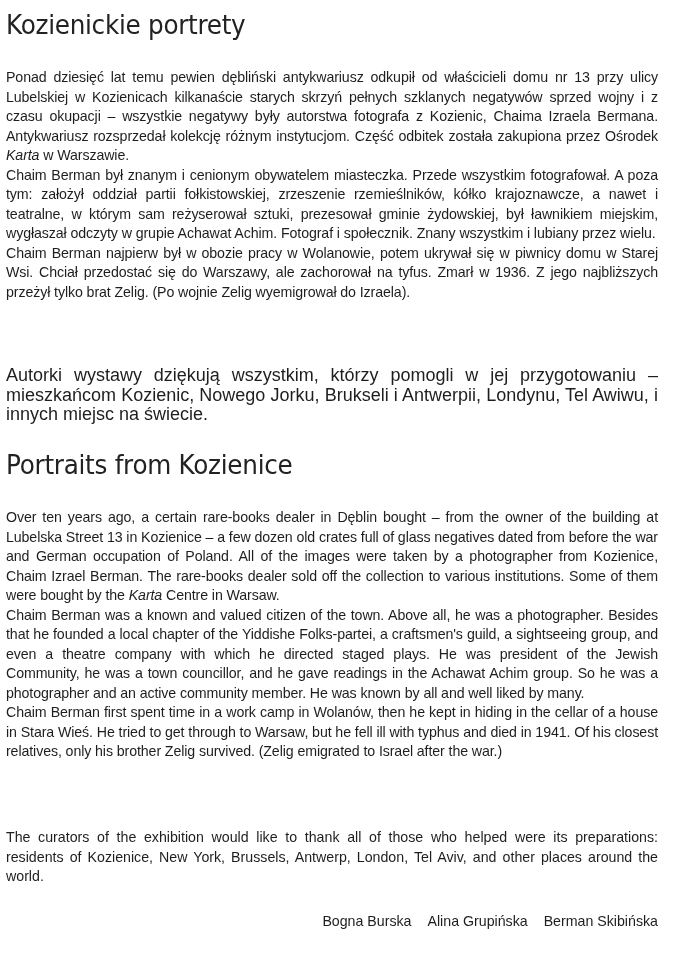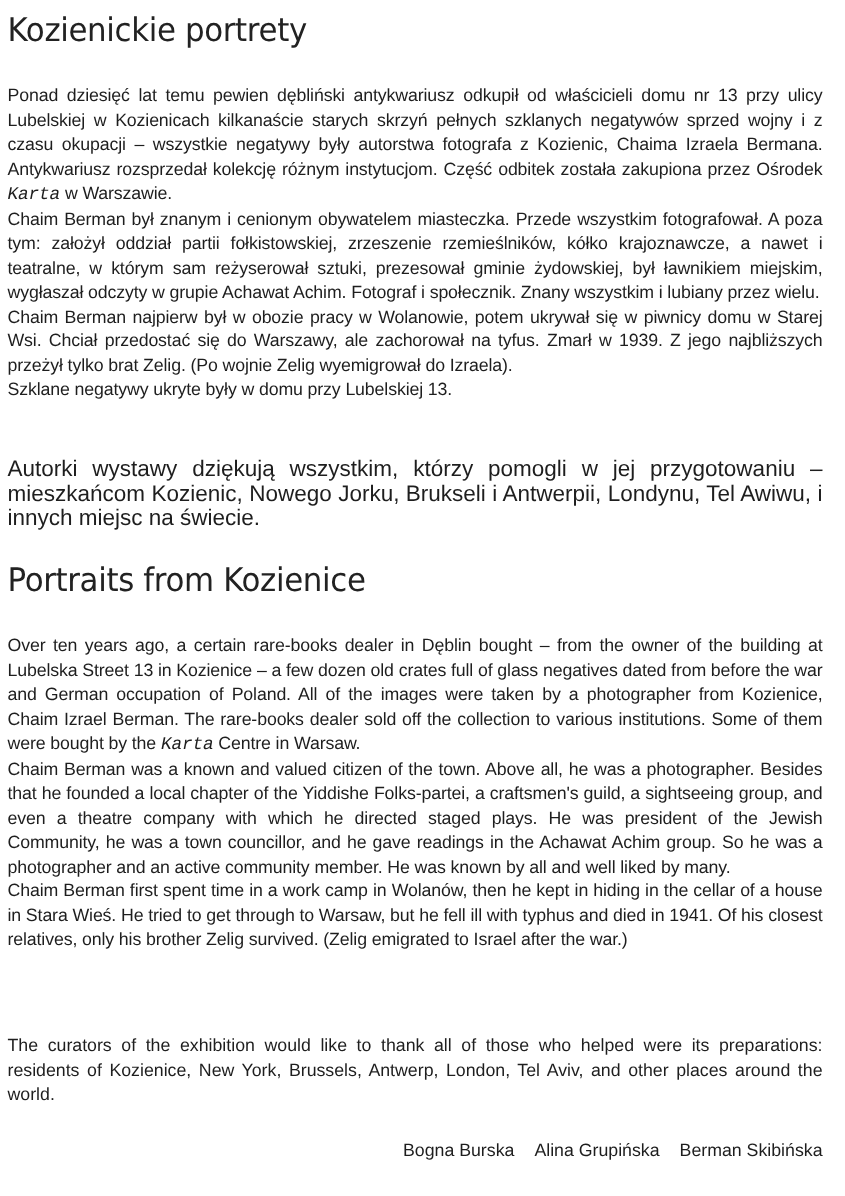--- a/index.html
+++ b/index.html
@@ -20,38 +20,37 @@
   .body-text {
     position: absolute; left: 0; width: 652px;
     font-size: 14.2px; line-height: 19.5px; text-align: justify;
     letter-spacing: -0.1px;
   }
   .body-text p { margin: 0; }
   .pl-body { top: 68px; }
   .en-body { top: 508px; }
   .ack-pl { position: absolute; top: 348px; left: 0; width: 652px; font-size: 18px; line-height: 19.5px; text-align: justify; }
   .ack-en { position: absolute; top: 814px; left: 0; width: 652px; font-size: 14.2px; line-height: 19.5px; text-align: justify; }
-  em { font-style: italic; font-family: Liberation Mono, monospace; }
+  em { font-style: italic; }
   .authors {
     position: absolute; top: 913px; right: 0;
     font-size: 14.2px; display: flex; gap: 16px;
   }
 </style>
 </head>
 <body>
 
 <div class="page">
 
   <h1 class="title-pl">Kozienickie portrety</h1>
 
   <div class="body-text pl-body">
     <p><span>Ponad dziesięć lat temu  pewien dębliński antykwariusz odkupił od właścicieli domu nr 13 przy ulicy Lubelskiej w Kozienicach kilkanaście starych skrzyń pełnych szklanych negatywów sprzed wojny i z czasu okupacji – wszystkie negatywy były autorstwa fotografa z Kozienic, Chaima Izraela Bermana. Antykwariusz rozsprzedał kolekcję różnym instytucjom. Część odbitek została zakupiona przez Ośrodek </span><em>Karta</em><span> w Warszawie.</span></p>
     <p>Chaim Berman był znanym i cenionym obywatelem miasteczka. Przede wszystkim fotografował. A poza tym: założył oddział  partii fołkistowskiej, zrzeszenie rzemieślników, kółko krajoznawcze, a nawet i teatralne, w którym sam reżyserował sztuki, prezesował gminie żydowskiej, był ławnikiem miejskim, wygłaszał odczyty w grupie Achawat Achim. Fotograf i społecznik. Znany wszystkim i lubiany przez wielu.</p>
-    <p>Chaim Berman najpierw był w obozie pracy w Wolanowie, potem ukrywał się w piwnicy domu w Starej Wsi. Chciał przedostać się do Warszawy, ale zachorował na tyfus. Zmarł w 1939. Z jego najbliższych przeżył tylko brat Zelig. (Po wojnie Zelig wyemigrował do Izraela).</p>
-    <p>Szklane negatywy ukryte były w domu przy Lubelskiej 13.</p>
+    <p>Chaim Berman najpierw był w obozie pracy w Wolanowie, potem ukrywał się w piwnicy domu w Starej Wsi. Chciał przedostać się do Warszawy, ale zachorował na tyfus. Zmarł w 1936. Z jego najbliższych przeżył tylko brat Zelig. (Po wojnie Zelig wyemigrował do Izraela).</p>
   </div>
 
   <p class="ack-pl">Autorki wystawy dziękują wszystkim, którzy pomogli w jej przygotowaniu – mieszkańcom Kozienic, Nowego Jorku, Brukseli i Antwerpii, Londynu, Tel Awiwu, i innych miejsc na świecie.</p>
 
   <h1 class="title-en">Portraits from Kozienice</h1>
 
   <div class="body-text en-body">
     <p><span>Over ten years ago, a certain rare-books dealer in Dęblin bought – from the owner of the building at Lubelska Street 13 in Kozienice – a few dozen old crates full of glass negatives dated from before the war and German occupation of Poland. All of the images were taken by a photographer from Kozienice, Chaim Izrael Berman. The rare-books dealer sold off the collection to various institutions. Some of them were bought by the </span><em>Karta</em><span> Centre in Warsaw.</span></p>
     <p>Chaim Berman was a known and valued citizen of the town. Above all, he was a photographer. Besides that he founded a local chapter of the Yiddishe Folks-partei, a craftsmen's guild, a sightseeing group, and even a theatre company with which he directed staged plays. He was president of the Jewish Community, he was a town councillor, and he gave readings in the Achawat Achim group. So he was a photographer and an active community member. He was known by all and well liked by many.</p>
     <p>Chaim Berman first spent time in a work camp in Wolanów, then he kept in hiding in the cellar of a house in Stara Wieś. He tried to get through to Warsaw, but he fell ill with typhus and died in 1941. Of his closest relatives, only his brother Zelig survived. (Zelig emigrated to Israel after the war.)</p>

